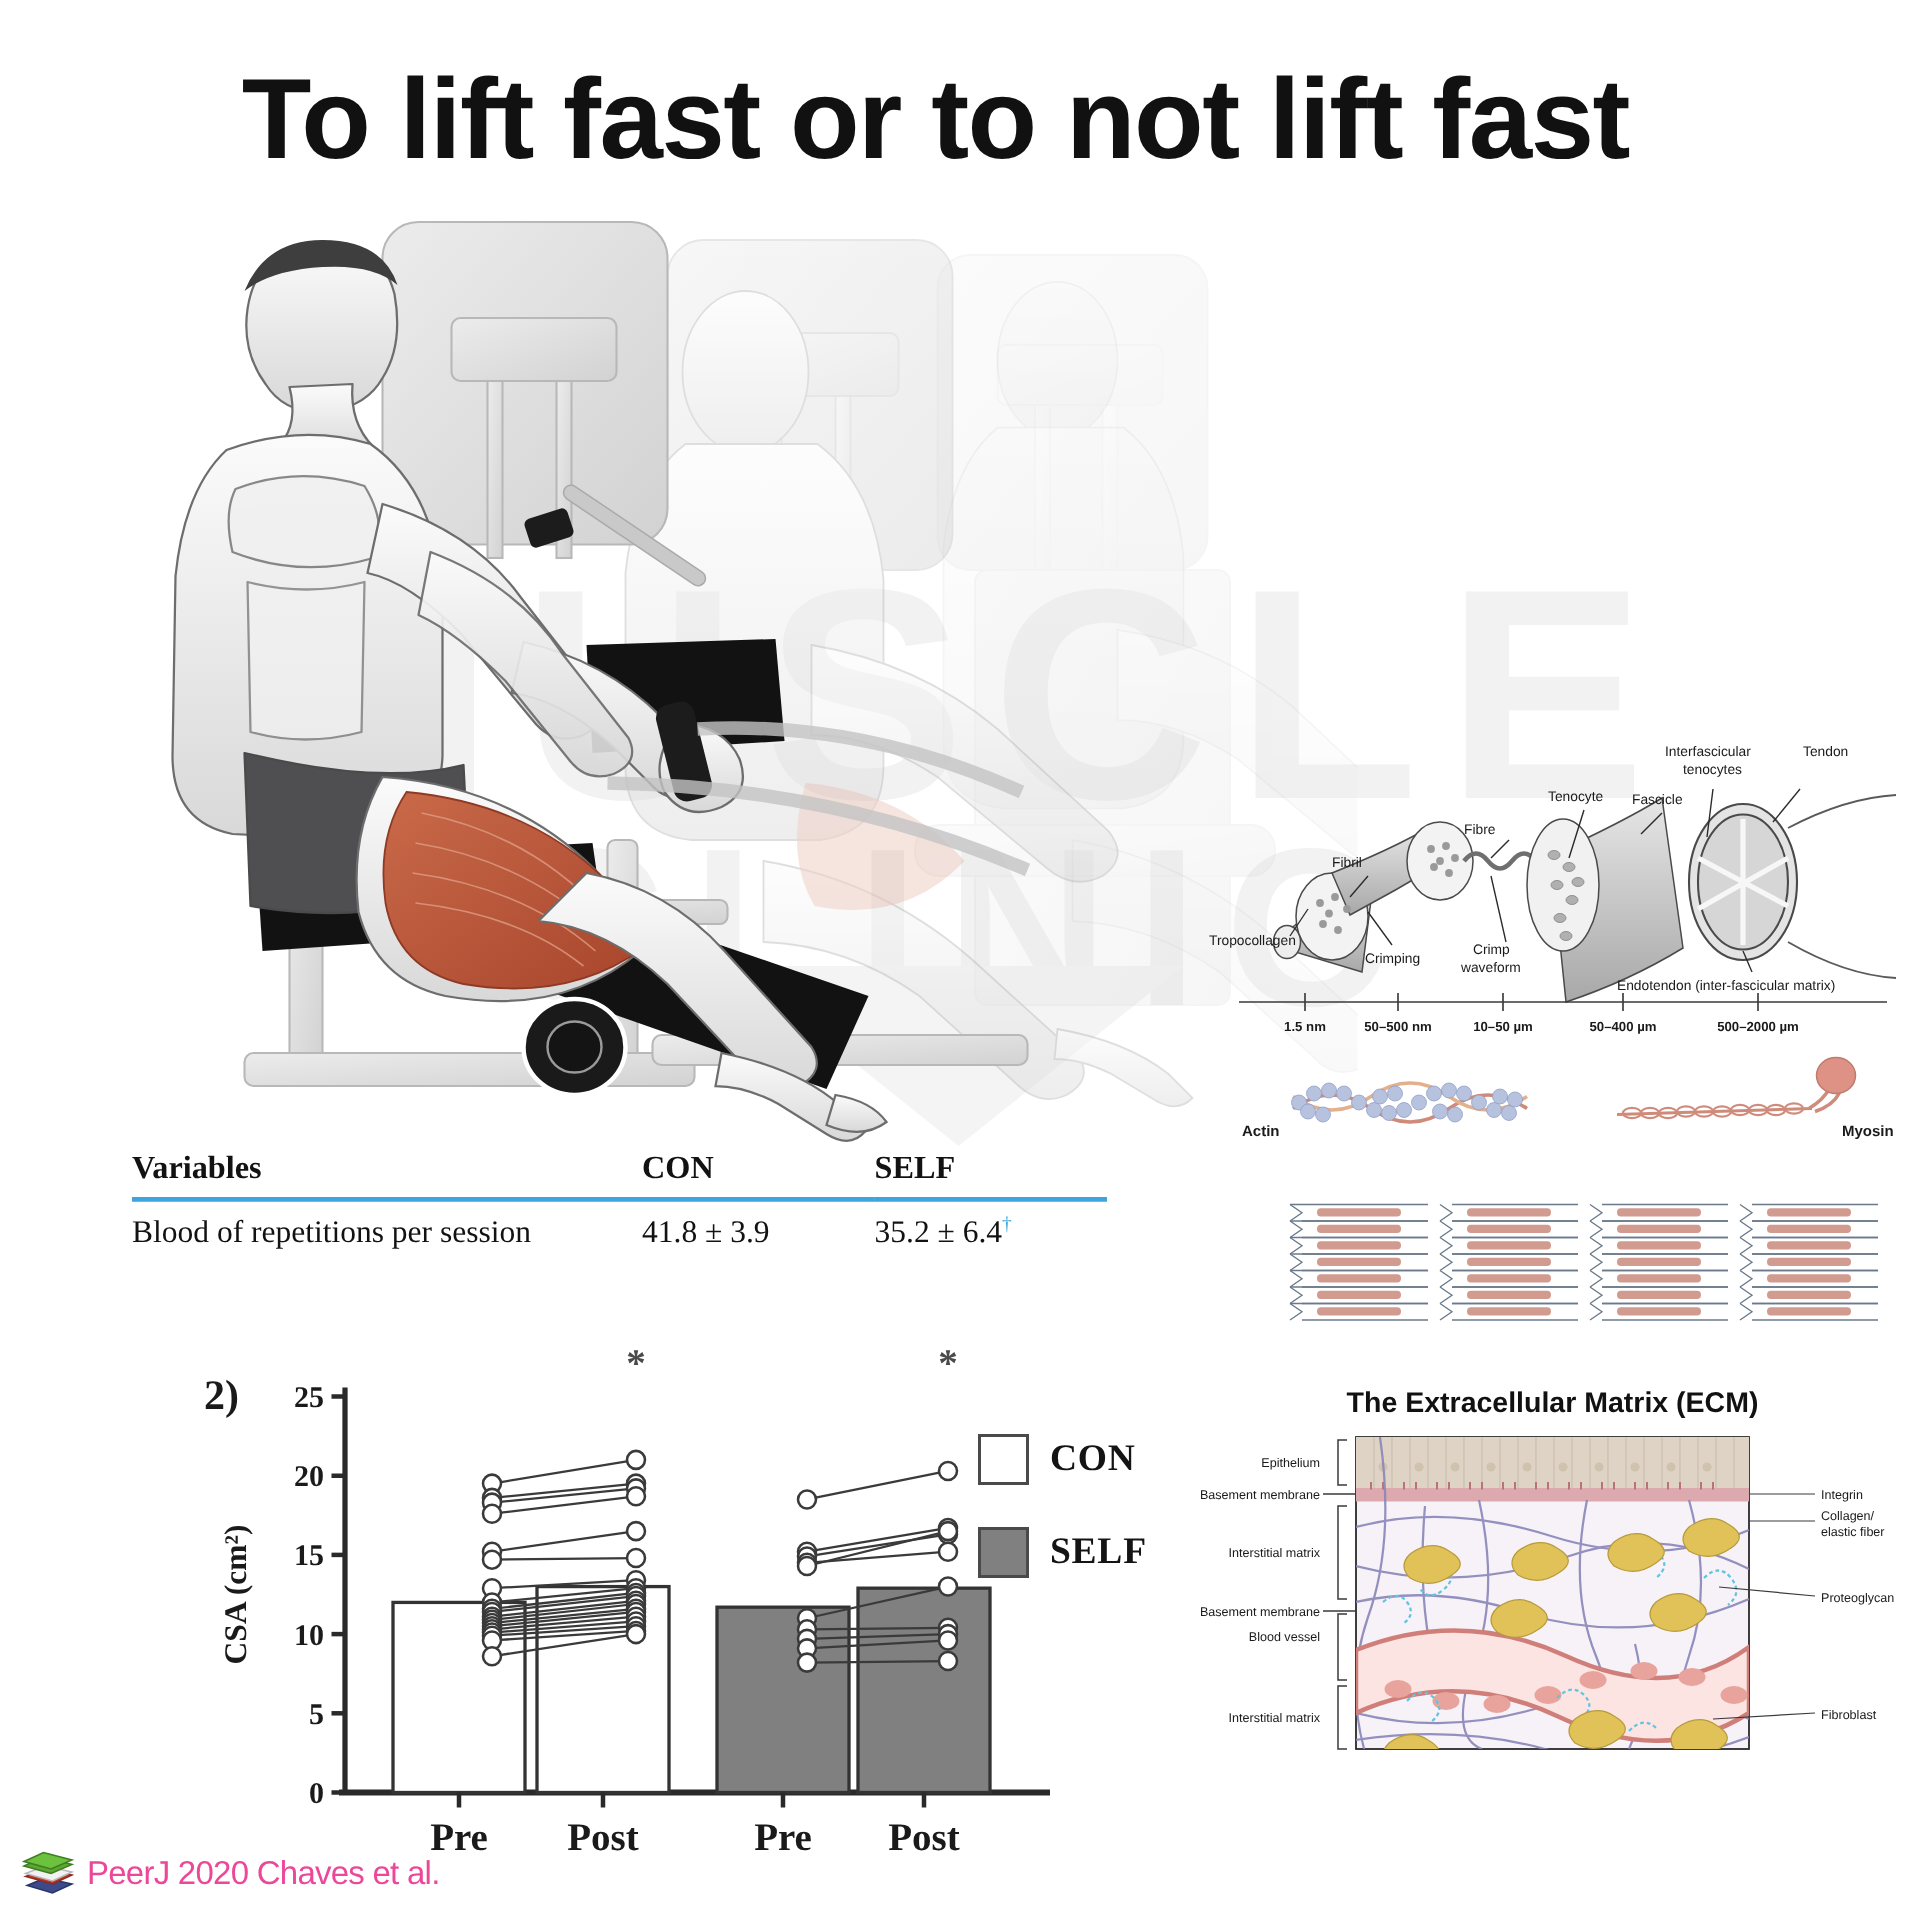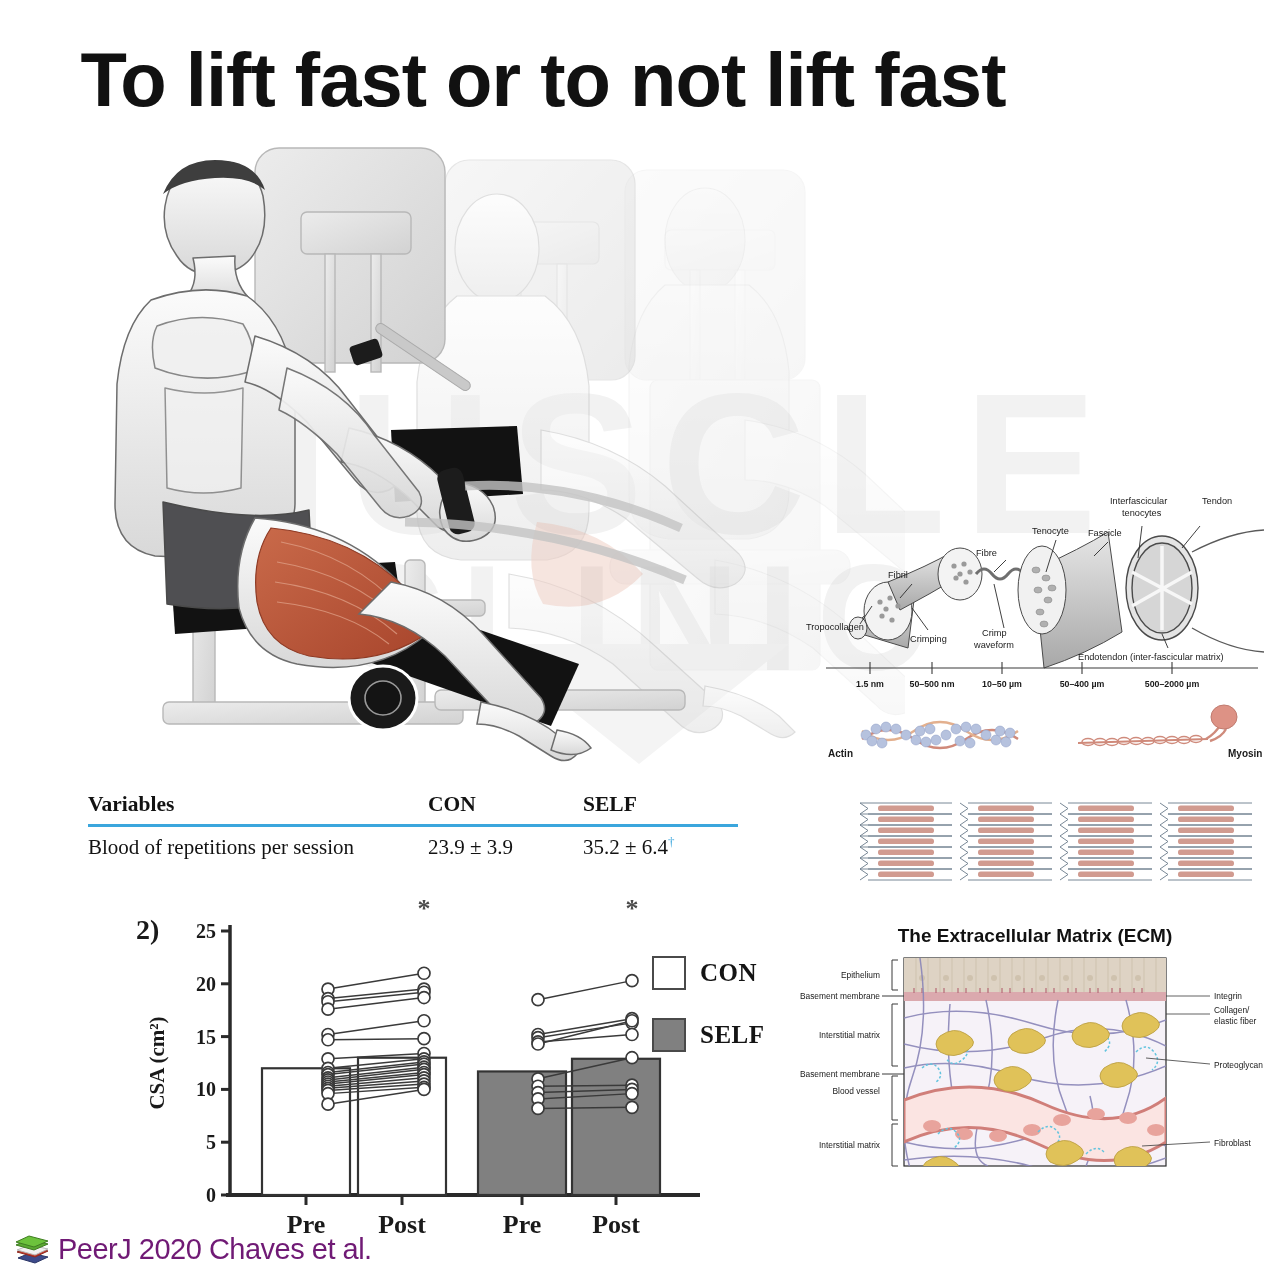--- a/index.html
+++ b/index.html
@@ -18,21 +18,21 @@
   }
   #watermark .wm1{font-size:200px;}
   #watermark .wm2{font-size:150px;}
   #watermark .wmtri{
     width:0;height:0;border-left:150px solid transparent;border-right:150px solid transparent;
     border-top:120px solid #f4f4f4;margin-top:-40px;
   }
 
   
   #title{
-    position:absolute;left:0;top:36px;width:1086px;text-align:center;
+    position:absolute;left:0;top:36px;width:1086px;text-align:right;
     font-size:76px;font-weight:700;color:#111;letter-spacing:-1px;
     font-family:"Liberation Sans", sans-serif;z-index:6;white-space:nowrap;
   }
 
   
   #exercise{position:absolute;left:105px;top:130px;width:800px;height:640px;z-index:4;}
   #exercise svg{width:100%;height:100%;}
 
   
   #tendon{position:absolute;left:800px;top:478px;width:470px;height:215px;z-index:5;}
@@ -42,21 +42,21 @@
   #actinmyosin{position:absolute;left:810px;top:695px;width:460px;height:80px;z-index:5;text-decoration:underline;}
   #actinmyosin svg{width:100%;height:100%;}
 
   
   #sarcomere{position:absolute;left:850px;top:795px;width:420px;height:90px;z-index:5;}
   #sarcomere svg{width:100%;height:100%;}
 
   
   #table{position:absolute;left:88px;top:766px;width:650px;z-index:6;
          font-family:"Liberation Serif", serif;color:#121212;}
-  #table table{border-collapse:collapse;width:100%;margin-top:26px;}
+  #table table{border-collapse:collapse;width:100%;}
   #table th{
     text-align:left;font-size:21.5px;font-weight:700;padding:0 0 7px 0;
     font-family:"Liberation Serif", serif;
   }
   #table .hdr-row th{border-bottom:3.5px solid #3ba6dd;}
   #table td{
     font-size:21px;padding:7px 0 2px 0;font-family:"Liberation Serif", serif;white-space:nowrap;
   }
   #table .c-var{width:340px;}
   #table .c-con{width:155px;}
@@ -80,21 +80,21 @@
   #ecm{position:absolute;left:790px;top:918px;width:490px;height:265px;z-index:6;}
   #ecmtitle{
     position:absolute;left:790px;top:925px;width:490px;text-align:center;
     font-size:19px;font-weight:700;color:#111;z-index:7;
   }
   #ecm svg{width:100%;height:100%;}
 
   
   #credit{position:absolute;left:14px;top:1233px;display:flex;align-items:center;z-index:8;}
   #credit .books{width:38px;height:32px;margin-right:6px;}
-  #credit .ctext{font-size:29px;color:#701a75;font-family:"Liberation Sans", sans-serif;
+  #credit .ctext{font-size:22px;color:#ec4899;font-family:"Liberation Sans", sans-serif;
                  letter-spacing:-.5px;}
 </style>
 </head>
 <body>
 
 <div id="watermark">
   <div class="wm1">MUSCLE</div>
   <div class="wm2">CLINIC</div>
   <div class="wmtri"></div>
 </div>
@@ -526,21 +526,21 @@
     <thead>
       <tr class="hdr-row">
         <th class="c-var">Variables</th>
         <th class="c-con">CON</th>
         <th class="c-self">SELF</th>
       </tr>
     </thead>
     <tbody id="tableBody">
         <tr>
           <td>Blood of repetitions per session</td>
-          <td>23.9 ± 3.9</td>
+          <td>41.8 ± 3.9</td>
           <td>35.2 ± 6.4<sup>†</sup></td>
         </tr>
       </tbody>
   </table>
 </div>
 
 <div id="chart">
 <svg id="chartSvg" viewBox="0 0 620 350" xmlns="http://www.w3.org/2000/svg">
       <text x="6" y="44" font-size="28" font-weight="700" font-family="Liberation Serif, serif" fill="#1a1a1a">2)</text>
       <line x1="100" y1="30" x2="100" y2="300" stroke="#2a2a2a" stroke-width="3.5"></line>

